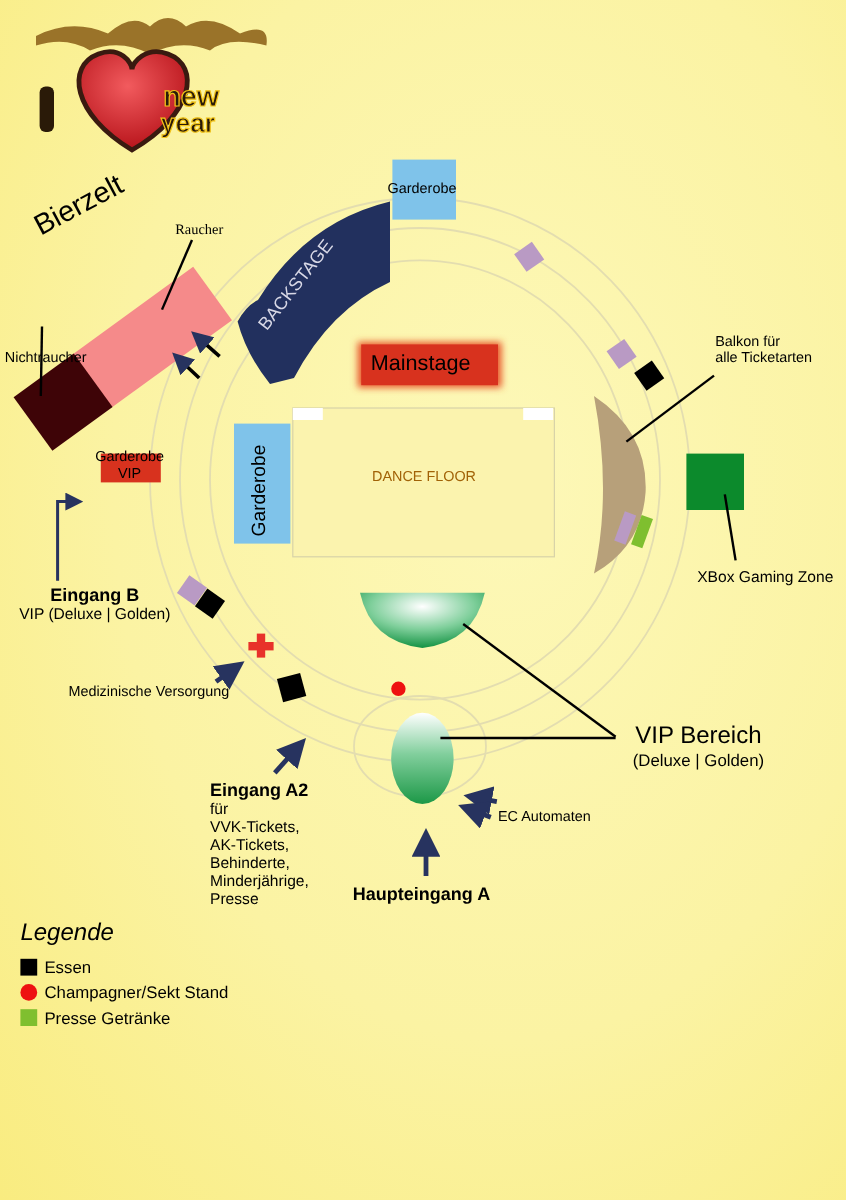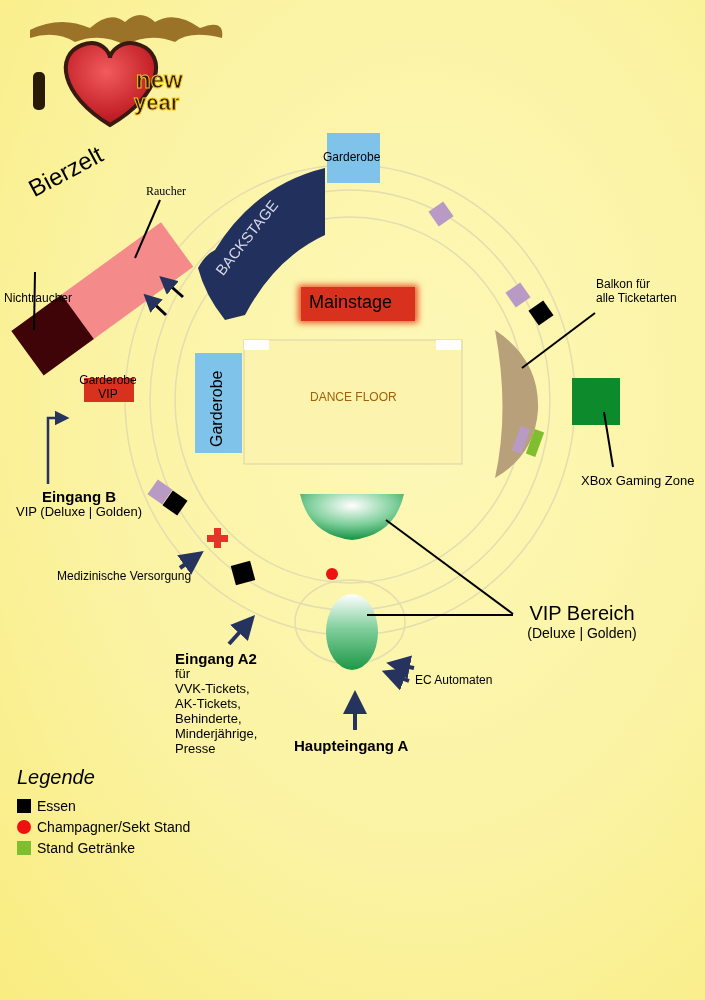--- a/index.html
+++ b/index.html
@@ -167,15 +167,15 @@
   <div class="legend-row">
     <span class="sw" style="background:#000;"></span>
     <span>Essen</span>
   </div>
   <div class="legend-row">
     <span class="sw circle" style="background:#ee1111;"></span>
     <span>Champagner/Sekt Stand</span>
   </div>
   <div class="legend-row">
     <span class="sw" style="background:#7fbf2f;"></span>
-    <span>Stand Getränke</span>
+    <span>Presse Getränke</span>
   </div>
 </div>
 
 </body></html>

